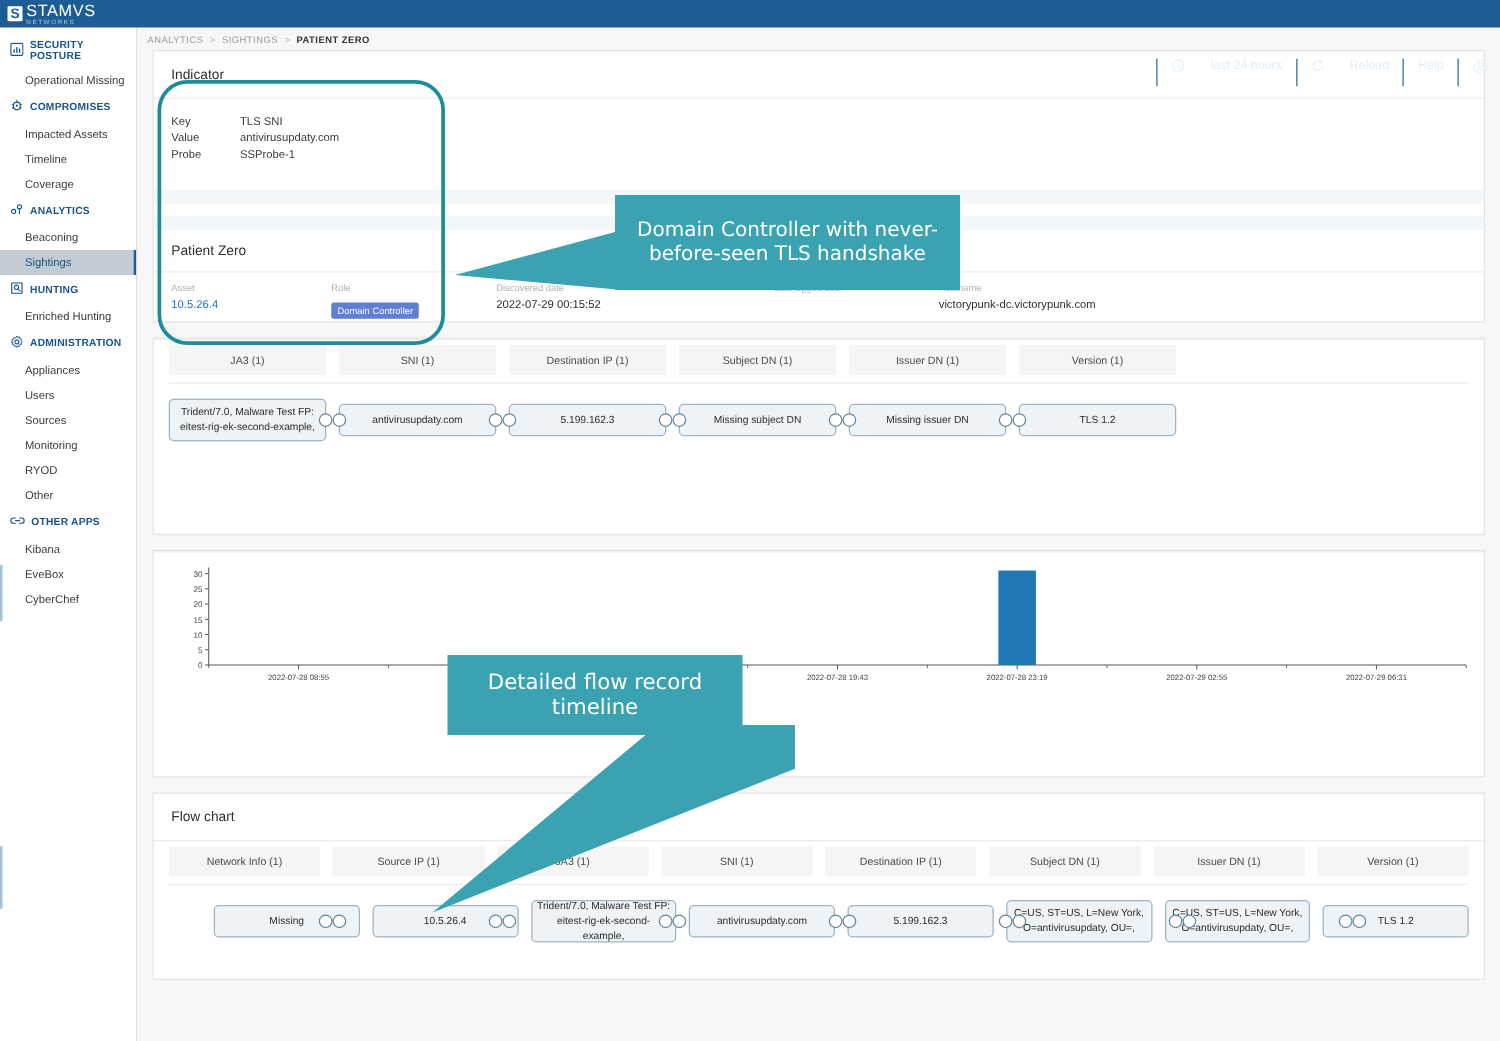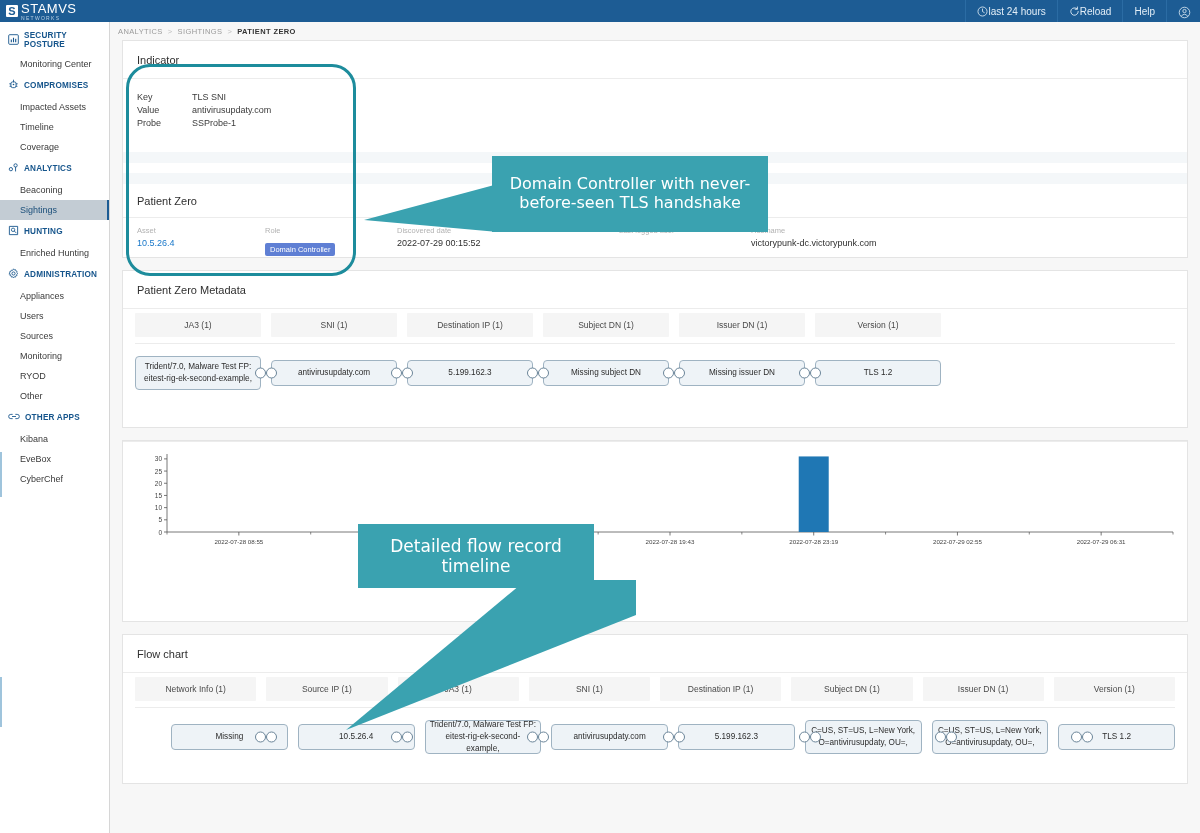--- a/index.html
+++ b/index.html
@@ -24,23 +24,23 @@
     width: 12px; height: 12px; background: #ffffff; color: #1d5c94;
     font-size: 11px; font-weight: bold; line-height: 12px; text-align: center;
     margin-right: 3px; border-radius: 1px;
   }
   .logo-text { display: flex; flex-direction: column; line-height: 1; }
   .logo-main { font-size: 13px; letter-spacing: .5px; color: #fff; font-weight: 400; }
   .logo-sub { font-size: 5px; letter-spacing: 1.3px; color: #b9cfe2; margin-top: 1px; }
 
   .topbar-right { margin-left: auto; display: flex; align-items: stretch; height: 22px; }
   .tb-item {
-    display: flex; align-items: center; gap: 0;
+    display: flex; align-items: flex-start; gap: 20px;
     padding: 0 11px; font-size: 10px; color: #e3eef7;
-    border-left: 1px solid #2b6ca4; cursor: pointer; height: 22px;
+    border-left: 1px solid #2b6ca4; cursor: pointer; height: 22px; margin-top: 47px;
   }
   .tb-icon { width: 11px; height: 11px; display: inline-block; }
 
   
   .sidebar {
     position: absolute; top: 22px; left: 0; width: 110px; height: 811px;
     background: #ffffff; border-right: 1px solid #d6d6d6;
     padding-top: 4px; overflow: hidden;
   }
   .nav-group {
@@ -208,21 +208,21 @@
       <span>
         <svg width="11" height="11" viewBox="0 0 16 16">
             <rect x="1" y="1" width="14" height="14" rx="1.5" fill="none" stroke="#16558c" stroke-width="1.3"></rect>
             <rect x="4" y="8" width="1.6" height="4" fill="#16558c"></rect>
             <rect x="7.2" y="5.5" width="1.6" height="6.5" fill="#16558c"></rect>
             <rect x="10.4" y="7" width="1.6" height="5" fill="#16558c"></rect>
           </svg>
       </span>
       <span>SECURITY POSTURE</span>
     </div>
-    <div class="nav-item">Monitoring Center</div>
+    <div class="nav-item">Operational Missing</div>
 
     <div class="nav-group">
       <span>
         <svg width="11" height="11" viewBox="0 0 16 16">
             <rect x="4.2" y="4.2" width="7.6" height="8.4" rx="2.6" fill="none" stroke="#16558c" stroke-width="1.3"></rect>
             <path d="M8 1.6v2.6M2.4 7h1.8M11.8 7h1.8M2.8 10.6h1.5M11.7 10.6h1.5" stroke="#16558c" stroke-width="1.2" stroke-linecap="round"></path>
             <circle cx="8" cy="8" r="1.2" fill="#16558c"></circle>
           </svg>
       </span>
       <span>COMPROMISES</span>
@@ -345,21 +345,20 @@
           <div class="pz-value"></div>
         </div>
         <div class="pz-field" style="width:250px;">
           <div class="pz-label">Hostname</div>
           <div class="pz-value">victorypunk-dc.victorypunk.com</div>
         </div>
       </div>
     </div>
 
     <div class="card" style="height:158px;">
-      <div class="card-head">Patient Zero Metadata</div>
       <div class="card-sep"></div>
 
       <div class="meta-wrap">
         <div class="meta-head-row">
           <div class="meta-head" style="width:126px;">JA3 (1)</div>
           <div class="meta-head" style="width:126px;">SNI (1)</div>
           <div class="meta-head" style="width:126px;">Destination IP (1)</div>
           <div class="meta-head" style="width:126px;">Subject DN (1)</div>
           <div class="meta-head" style="width:126px;">Issuer DN (1)</div>
           <div class="meta-head" style="width:126px;">Version (1)</div>

